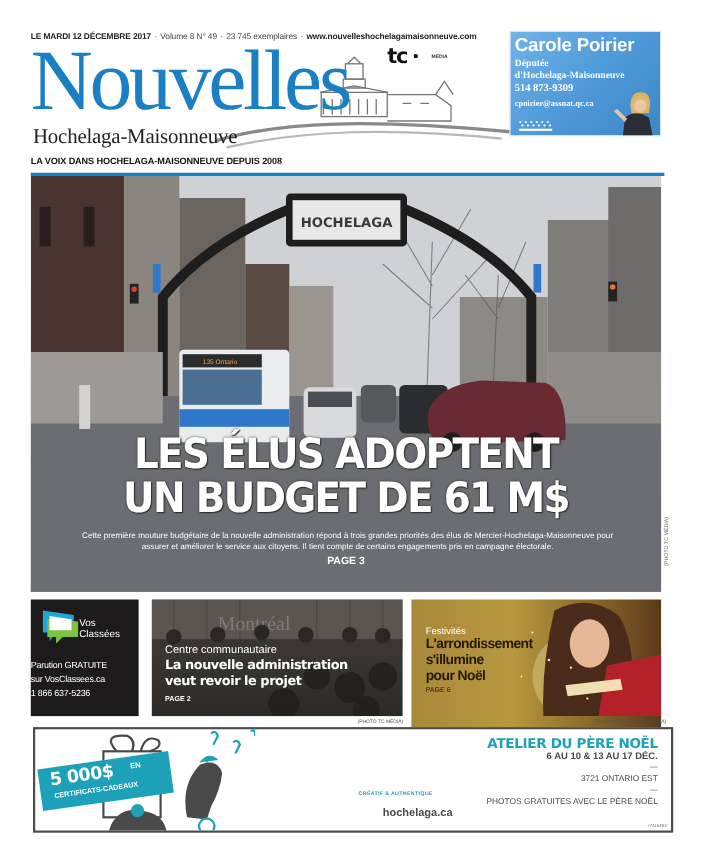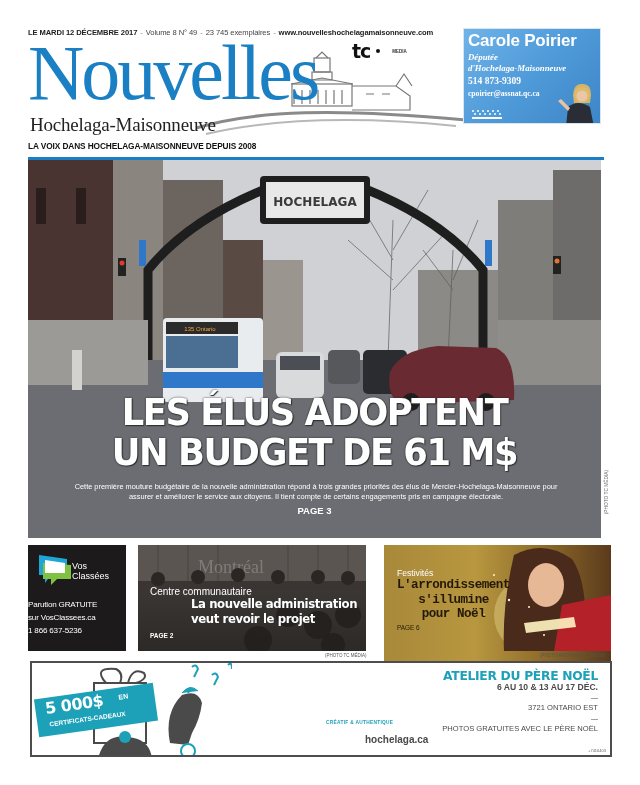--- a/index.html
+++ b/index.html
@@ -39,21 +39,21 @@
   }
   .blue-rule { position: absolute; left: 28px; top: 157px; width: 576px; height: 3px; background: #1b7fc4; }
 
   
   .ad-deputy {
     position: absolute; left: 463px; top: 28px; width: 138px; height: 96px;
     background: linear-gradient(135deg, #6fb3e8 0%, #4f9ad9 50%, #3d86c8 100%);
     overflow: hidden; border: 1px solid #d8e6f2;
   }
   .ad-deputy .name { position: absolute; left: 4px; top: 2px; font-family: Liberation Sans, sans-serif; font-weight: 700; font-size: 17px; color: #fff; white-space: nowrap; letter-spacing: -0.2px;}
-  .ad-deputy .role { position: absolute; left: 4px; top: 23px; font-family: "Liberation Serif", serif; font-style: italic; font-weight: 700; font-size: 8.8px; line-height: 10.5px; color: #fff; }
+  .ad-deputy .role { position: absolute; left: 4px; top: 23px; font-family: "Liberation Serif", serif; font-weight: 700; font-size: 8.8px; line-height: 10.5px; color: #fff; }
   .ad-deputy .phone { position: absolute; left: 4px; top: 47px; font-family: "Liberation Serif", serif; font-weight: 700; font-size: 9.5px; color: #fff; }
   .ad-deputy .email { position: absolute; left: 4px; top: 60px; font-family: "Liberation Serif", serif; font-weight: 700; font-size: 7.6px; color: #fff; }
   .ad-deputy .assembly { position: absolute; left: 6px; top: 80px; width: 38px; height: 12px; }
   .ad-deputy .person { position: absolute; right: 2px; top: 48px; width: 40px; height: 50px; }
 
   
   .hero {
     position: absolute; left: 28px; top: 160px; width: 573px; height: 378px; overflow: hidden;
     background: linear-gradient(180deg, #c9ccd0 0%, #b9bcc2 38%, #8a8c90 60%, #66686d 72%, #5d5f64 100%);
   }
@@ -88,51 +88,51 @@
   .vc .logo-icon { position: absolute; left: 9px; top: 8px; width: 36px; height: 32px; }
   .vc .brand { position: absolute; left: 44px; top: 16px; font-size: 9px; line-height: 10px; color: #fff; }
   .vc .line { position: absolute; left: 0; width: 100%; text-align: left; font-size: 8.1px; color: #fff; letter-spacing: -0.2px;}
   .vc .l1 { top: 55px; } .vc .l2 { top: 68px; } .vc .l3 { top: 81px; }
 
   .teaser-1 {
     position: absolute; left: 138px; top: 545px; width: 228px; height: 106px; overflow: hidden;
     background: linear-gradient(180deg, #4e4a46 0%, #3a3633 45%, #2c2927 100%);
   }
   .teaser-1 .kicker { position: absolute; left: 12px; top: 41px; font-size: 10px; color: #fff; }
-  .teaser-1 .title { position: absolute; left: 12px; top: 52px; font-family: "DejaVu Sans", sans-serif; font-weight: 700; font-size: 11.7px; line-height: 15px; color: #fff; letter-spacing: -0.4px; margin-left: 41px; }
+  .teaser-1 .title { position: absolute; left: 12px; top: 52px; font-family: "DejaVu Sans", sans-serif; font-weight: 700; font-size: 11.7px; line-height: 15px; color: #fff; letter-spacing: -0.4px; }
   .teaser-1 .page { position: absolute; left: 12px; top: 87px; font-size: 6.5px; color: #fff; font-weight: 700; }
   .credit-small { position: absolute; font-size: 4.5px; color: #555; white-space: nowrap; }
 
   .teaser-2 {
-    position: absolute; left: 384px; top: 545px; width: 227px; height: 120px; overflow: hidden;
+    position: absolute; left: 374px; top: 545px; width: 227px; height: 120px; overflow: hidden;
     background: linear-gradient(90deg, #a8893a 0%, #b8973f 40%, #8e6b2a 70%, #5b3a1c 100%);
   }
   .teaser-2 .kicker { position: absolute; left: 13px; top: 23px; font-size: 8.6px; color: #fff; }
-  .teaser-2 .title { position: absolute; left: 13px; top: 33px; font-family: Liberation Mono, monospace; font-weight: 700; font-size: 12.6px; line-height: 14.6px; color: #241808; letter-spacing: -0.5px; text-align: center; }
+  .teaser-2 .title { position: absolute; left: 13px; top: 33px; font-family: Liberation Sans, sans-serif; font-weight: 700; font-size: 12.6px; line-height: 14.6px; color: #241808; letter-spacing: -0.5px; }
   .teaser-2 .page { position: absolute; left: 13px; top: 79px; font-size: 6.4px; color: #241808; }
 
   
   .ad-bottom {
     position: absolute; left: 30px; top: 661px; width: 582px; height: 96px;
     border: 2px solid #4d4d4d; background: #fff; overflow: hidden;
   }
   .ad-bottom .promo-art { position: absolute; left: 0; top: 0; width: 200px; height: 96px; }
   .ad-bottom .banner {
     position: absolute; left: 4px; top: 28px; width: 120px; height: 38px;
     background: #1da1b8; transform: rotate(-8deg);
   }
   .ad-bottom .banner .amount { position: absolute; left: 10px; top: 1px; font-family: "DejaVu Sans", sans-serif; font-weight: 700; font-size: 16px; color: #fff; letter-spacing: -0.5px;}
   .ad-bottom .banner .en { position: absolute; left: 84px; top: 6px; font-weight: 700; font-size: 7px; color: #fff; }
   .ad-bottom .banner .cert { position: absolute; left: 12px; top: 23px; font-weight: 700; font-size: 6.5px; color: #fff; }
 
   .hoho { position: absolute; left: 204px; top: 25px; font-family: "DejaVu Sans", sans-serif; font-weight: 700; font-size: 16.5px; letter-spacing: -0.5px; white-space: nowrap; }
   .hoho .dark { color: #4a4a4a; }
   .hoho .teal { color: #1da1b8; }
   .ad-bottom .creatif { position: absolute; left: 294px; top: 57px; font-size: 4.8px; font-weight: 700; color: #1da1b8; letter-spacing: 0.3px; }
-  .ad-bottom .site { position: absolute; left: 293px; top: 71px; font-size: 10px; font-weight: 700; color: #4a4a4a; padding-left: 40px; }
+  .ad-bottom .site { position: absolute; left: 276px; top: 71px; font-size: 10px; font-weight: 700; color: #4a4a4a; padding-left: 40px; }
 
   .ad-bottom .right { position: absolute; right: 12px; top: 6px; text-align: right; }
   .ad-bottom .atelier { font-family: "DejaVu Sans", sans-serif; font-weight: 700; font-size: 12.3px; color: #1da1b8; letter-spacing: -0.3px; white-space: nowrap; }
   .ad-bottom .dates { font-weight: 700; font-size: 8.6px; color: #4a4a4a; margin-top: -1px; white-space: nowrap;}
   .ad-bottom .dash { font-size: 7px; color: #4a4a4a; line-height: 11px; }
   .ad-bottom .addr { font-size: 7.6px; color: #4a4a4a; line-height: 10px; white-space: nowrap;}
   .ad-bottom .photos { font-size: 7.6px; color: #4a4a4a; line-height: 10px; white-space: nowrap;}
   .ad-bottom .adnum { position: absolute; right: 4px; bottom: 2px; font-size: 4px; color: #666; }
 </style>
 </head>

